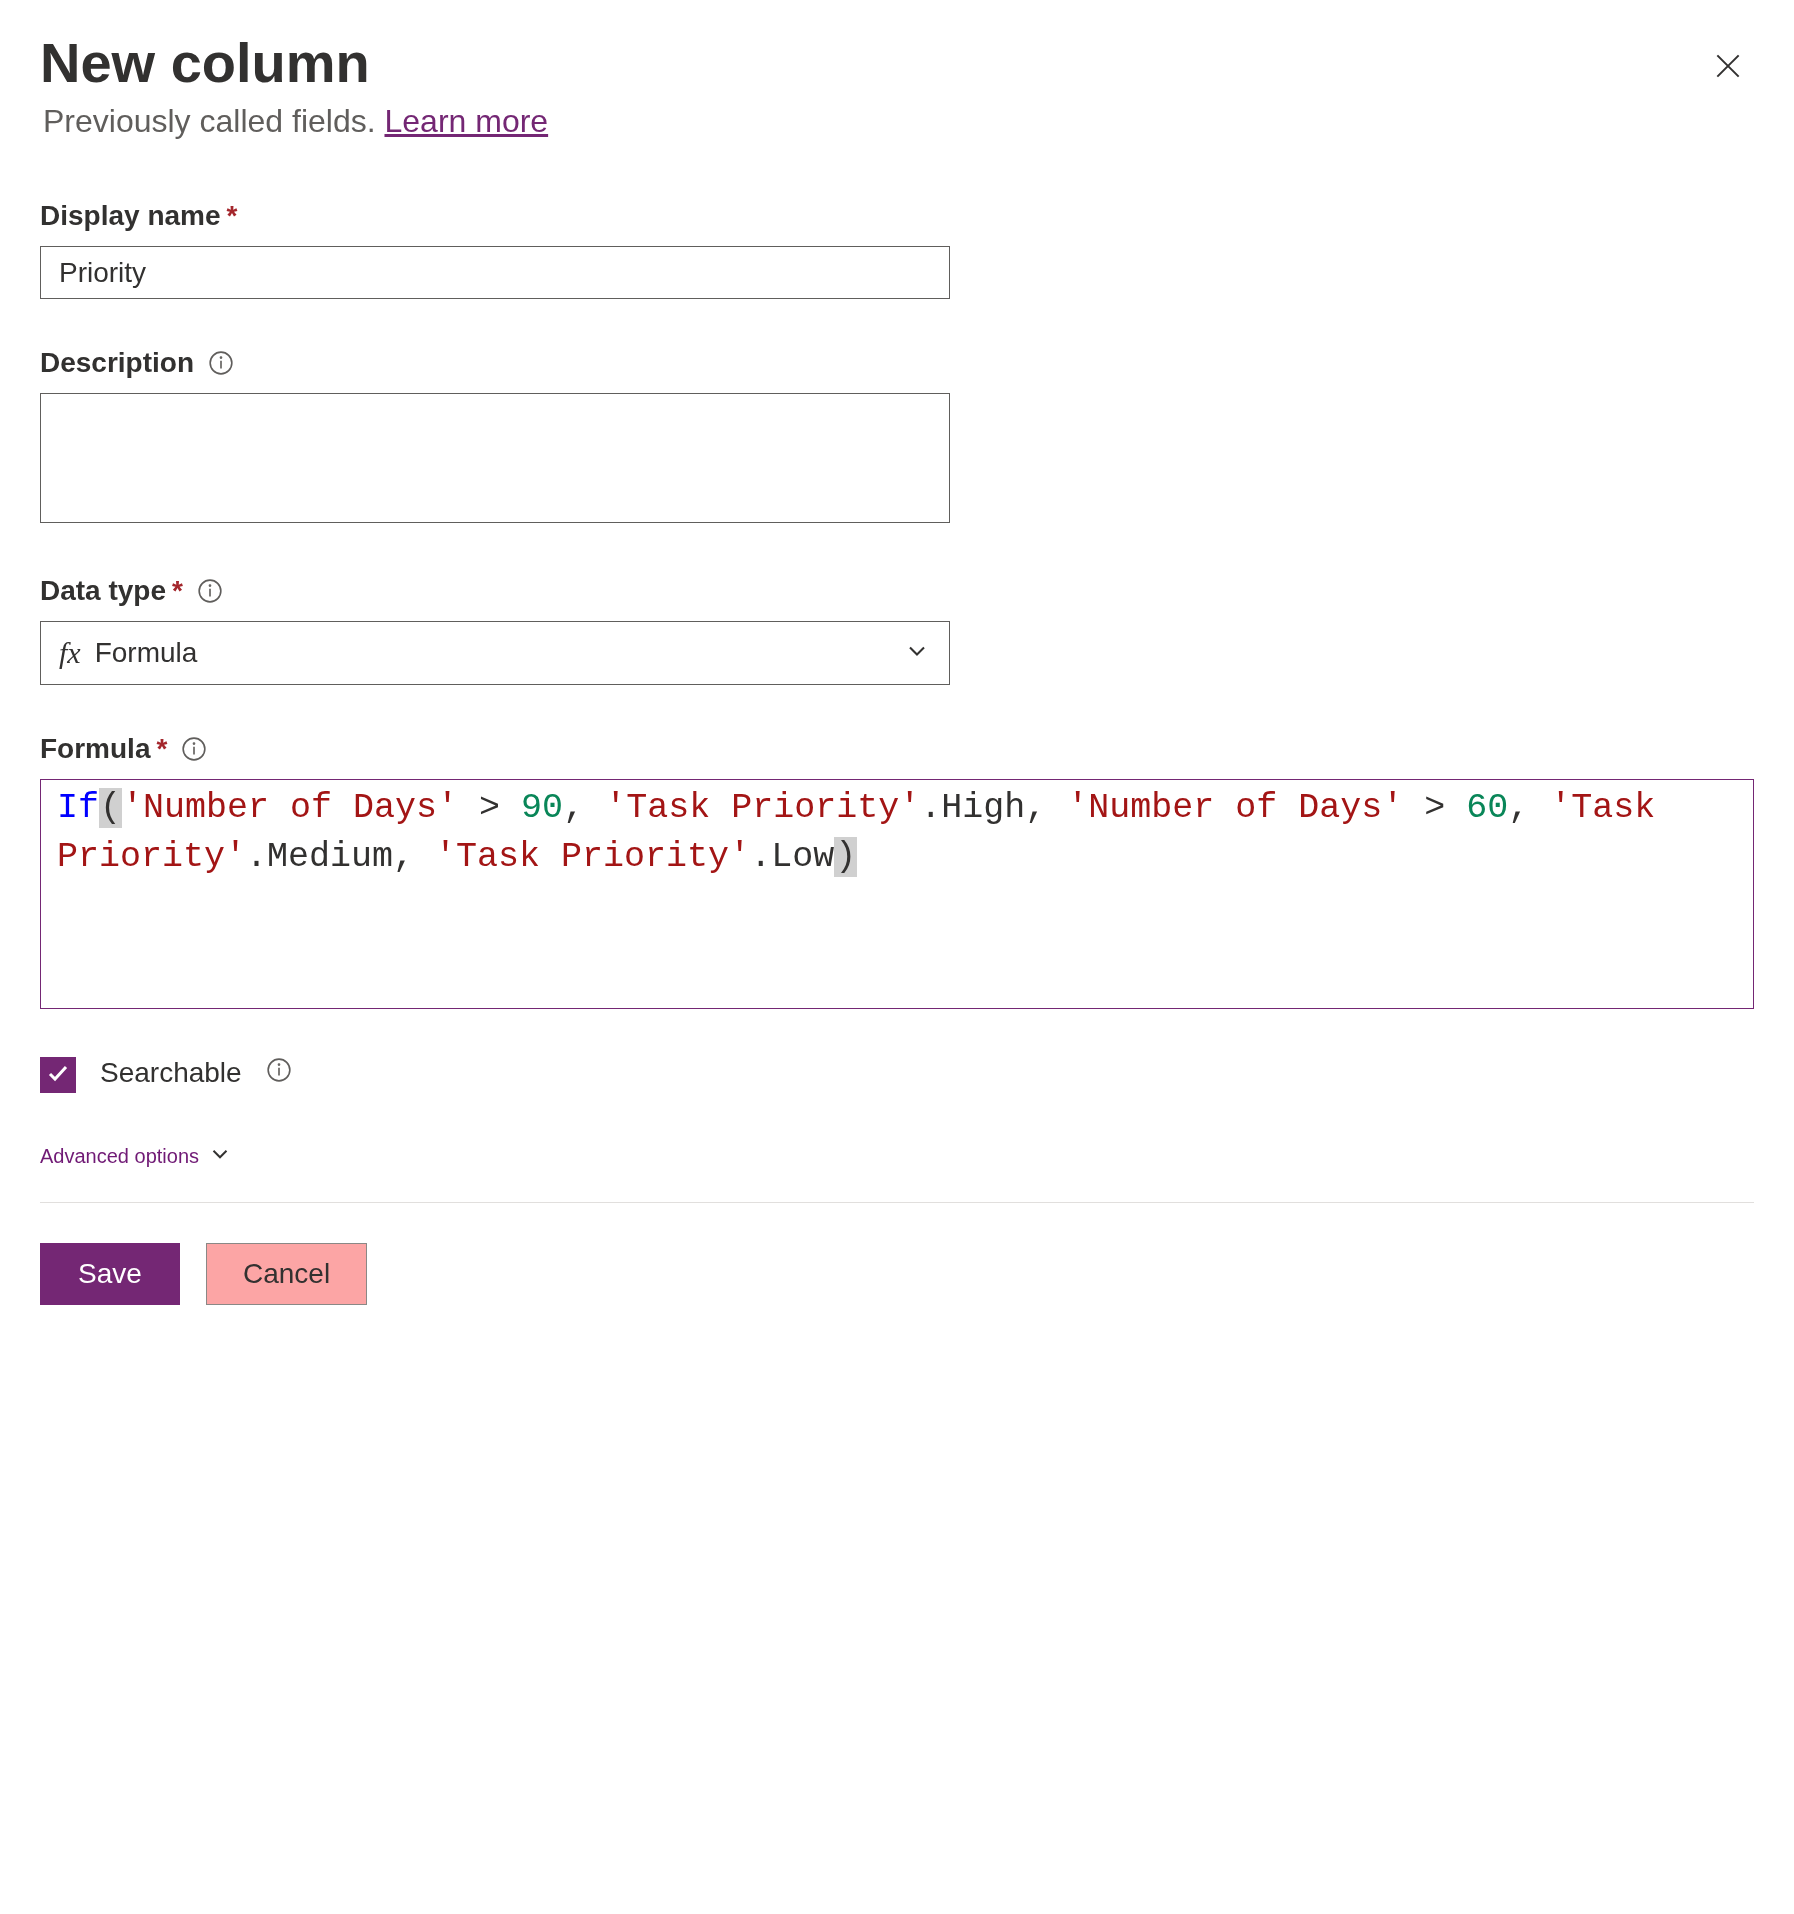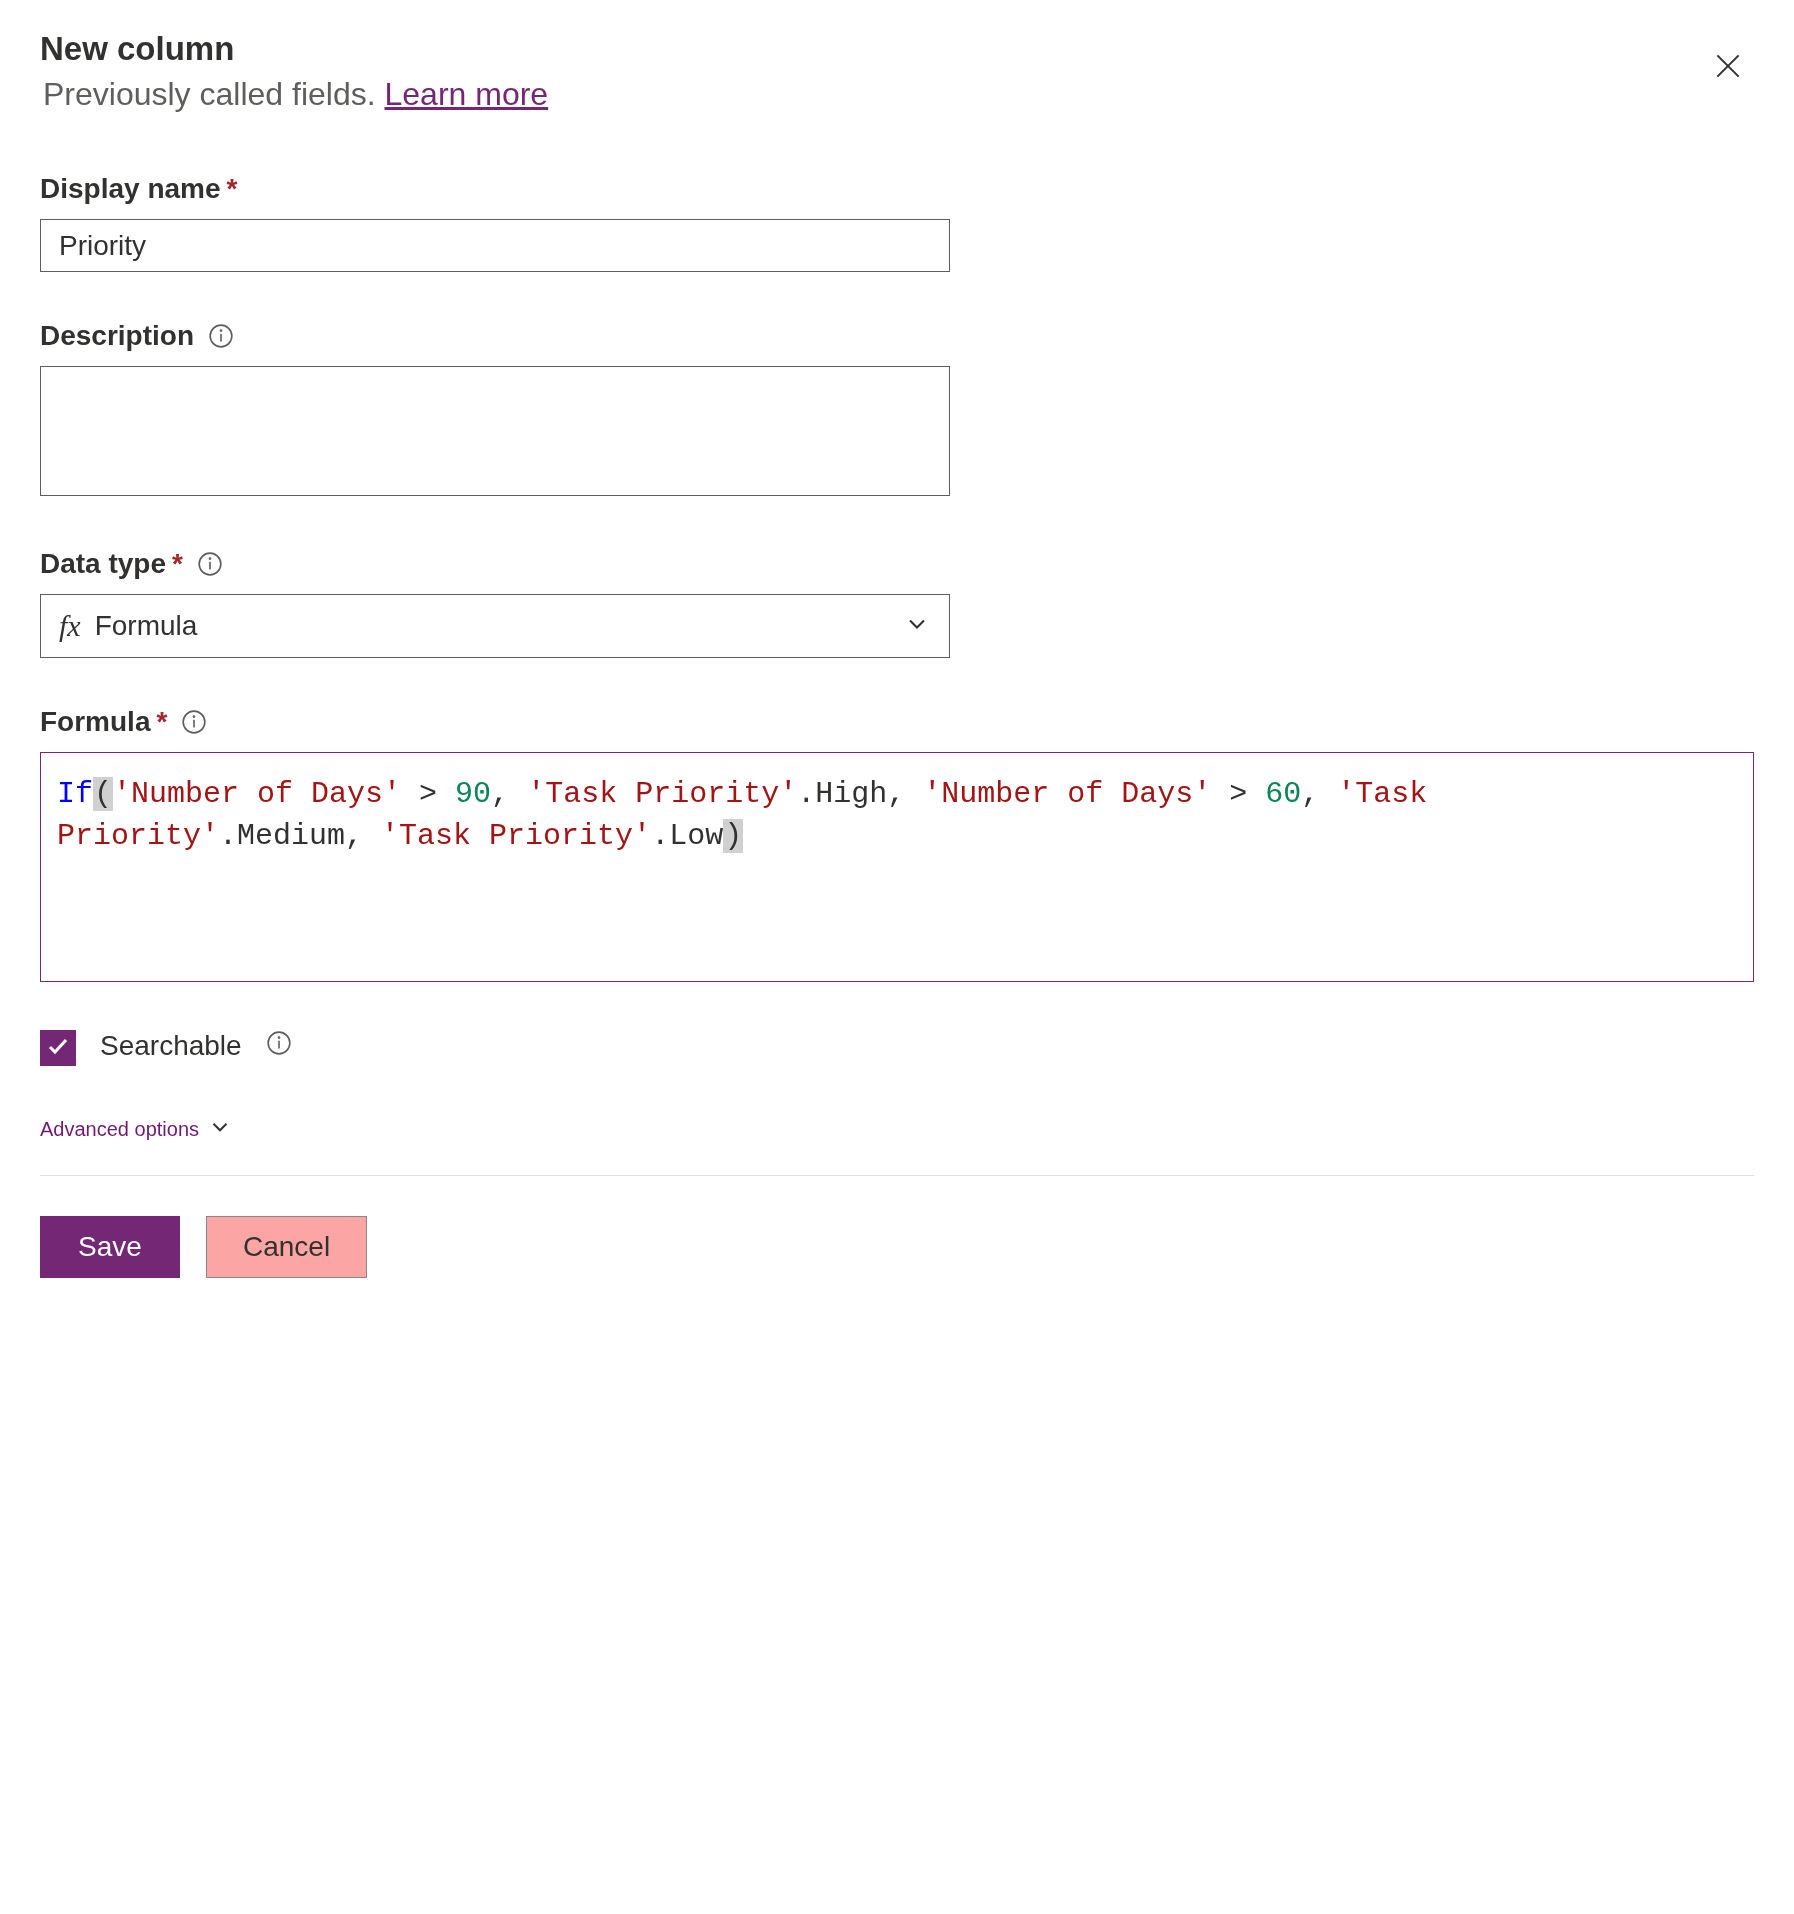--- a/index.html
+++ b/index.html
@@ -13,21 +13,21 @@
   .panel {
     padding: 30px 40px 40px 40px;
     width: 1794px;
   }
   .header-row {
     display: flex;
     align-items: flex-start;
     justify-content: space-between;
   }
   .title {
-    font-size: 33px;
+    font-size: 56px;
     font-weight: 600;
     margin: 0 0 8px 0;
     color: #323130;
   }
   .subtitle {
     font-size: 32px;
     color: #605e5c;
     margin: 0 0 60px 3px;
   }
   .subtitle a {
@@ -104,23 +104,23 @@
     flex: 1;
   }
   .chevron {
     width: 28px;
     height: 28px;
   }
   .formula-box {
     width: 100%;
     max-width: 1720px;
     border: 1.5px solid #742774;
-    padding: 20px 16px;
+    padding: 4px 16px;
     font-family: Consolas, "Courier New", monospace;
-    font-size: 30px;
+    font-size: 35px;
     line-height: 1.4;
     min-height: 230px;
     white-space: pre-wrap;
     word-break: break-word;
     color: #323130;
   }
   .tok-fn { color: #0000ff; }
   .tok-paren-h {
     background: #d0d0d0;
     padding: 0 1px;

